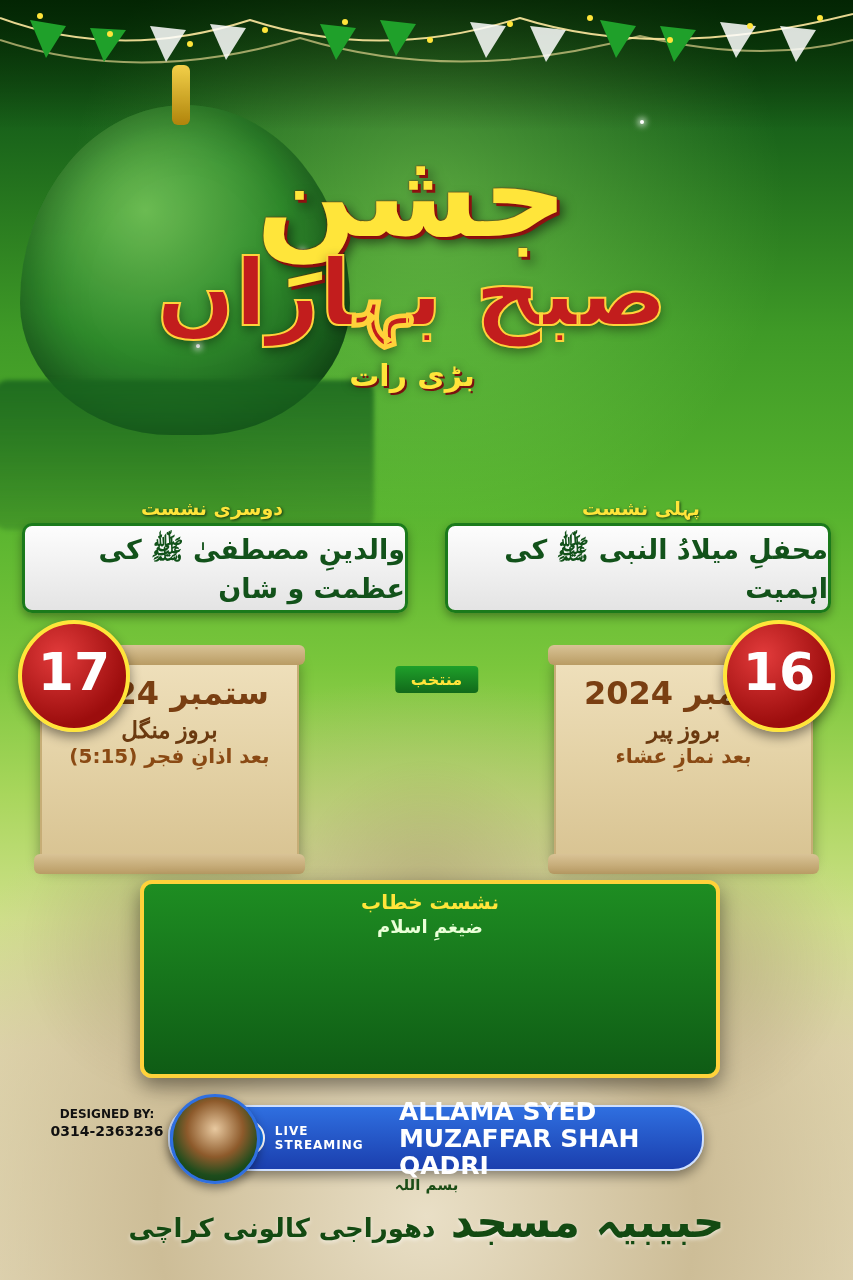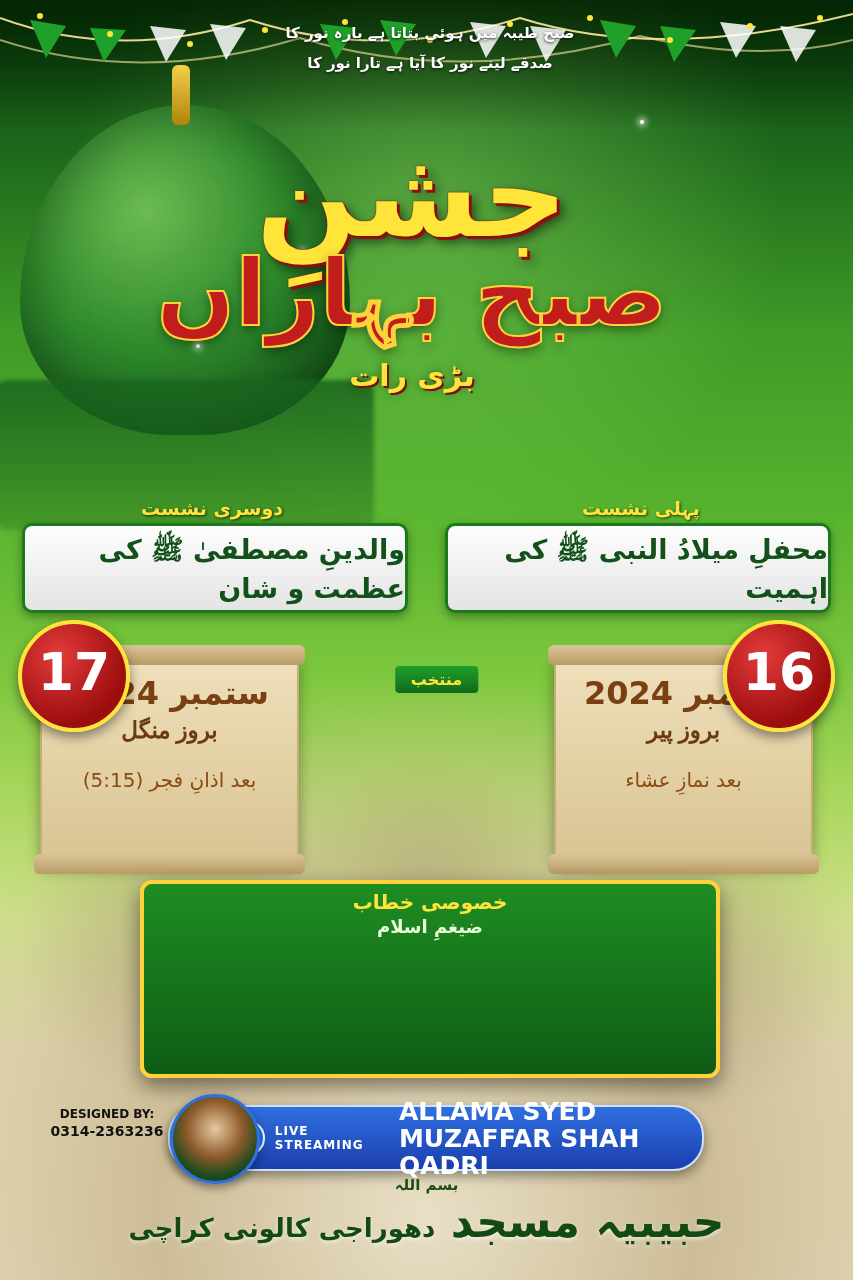--- a/index.html
+++ b/index.html
@@ -101,21 +101,21 @@
   }
   .scroll:before{top:-12px;}
   .scroll:after{bottom:-12px;}
   .scroll.right{right:40px;}
   .scroll.left{left:40px;}
   .scroll-body{
     position:absolute;inset:16px 10px 10px 10px;text-align:center;color:#6b3a10;
   }
   .scroll-date{font-size:32px;font-weight:bold;line-height:40px;color:#7a3f12;}
   .scroll-day{font-size:23px;font-weight:bold;margin-top:4px;font-family:Liberation Serif, serif;}
-  .scroll-time{font-size:20px;font-weight:normal;margin-top:24px;color:#8a4a14;}
+  .scroll-time{font-size:20px;font-weight:bold;margin-top:0;color:#8a4a14;}
   .daybadge{
     position:absolute;top:-38px;width:104px;height:104px;border-radius:50%;
     background:radial-gradient(circle at 35% 30%,#e23b3b,#9c0d0d 70%);
     border:4px solid #ffe53a;box-shadow:0 5px 12px rgba(0,0,0,.45);
     color:#fff;font-size:52px;font-weight:bold;line-height:96px;text-align:center;
   }
   .daybadge.right{right:18px;}
   .daybadge.left{left:18px;}
 
   .middle-note{
@@ -228,24 +228,20 @@
         <circle cx="670" cy="40" r="3"></circle>
       <circle cx="750" cy="26" r="3"></circle>
         <circle cx="820" cy="18" r="3"></circle>
     </g>
   </svg>
 
   <div class="sparkle" style="left:196px;top:344px;"></div>
   <div class="sparkle" style="left:300px;top:250px;"></div>
   <div class="sparkle" style="left:640px;top:120px;"></div>
 
-  <div class="topcouplet urdu">
-    <div>صبح طیبہ میں ہوئی بتاتا ہے بارہ نور کا</div>
-    <div>صدقے لینے نور کا آیا ہے تارا نور کا</div>
-  </div>
 
   <div class="title-wrap">
     <div class="title-main urdu">جشنِ</div>
     <div class="title-sub urdu">صبح بہاراں</div>
     <div class="title-small urdu">بڑی رات</div>
   </div>
 
   <div class="sessions">
     <div class="sess-tag urdu" style="right:22px;">پہلی نشست</div>
     <div class="sess right urdu">
@@ -271,21 +267,21 @@
       <div class="scroll-date">ستمبر 2024</div>
       <div class="scroll-day">بروز منگل</div>
       <div class="scroll-time">بعد اذانِ فجر (5:15)</div>
     </div>
   </div>
   <div class="daybadge left" style="top:620px;">17</div>
 
   <div class="middle-flag urdu">منتخب</div>
 
   <div class="speaker">
-    <div class="sp-tag urdu">خصوصی خطاب</div>
+    <div class="sp-tag urdu">نشست خطاب</div>
     <div class="sp-small urdu">ضیغمِ اسلام</div>
   </div>
 
   <div class="livebar">
     <div class="live-fb">f</div>
     <div class="live-txt">LIVE STREAMING</div>
     <div class="live-name">
       <div>ALLAMA SYED</div>
       <div>MUZAFFAR SHAH QADRI</div>
     </div>

